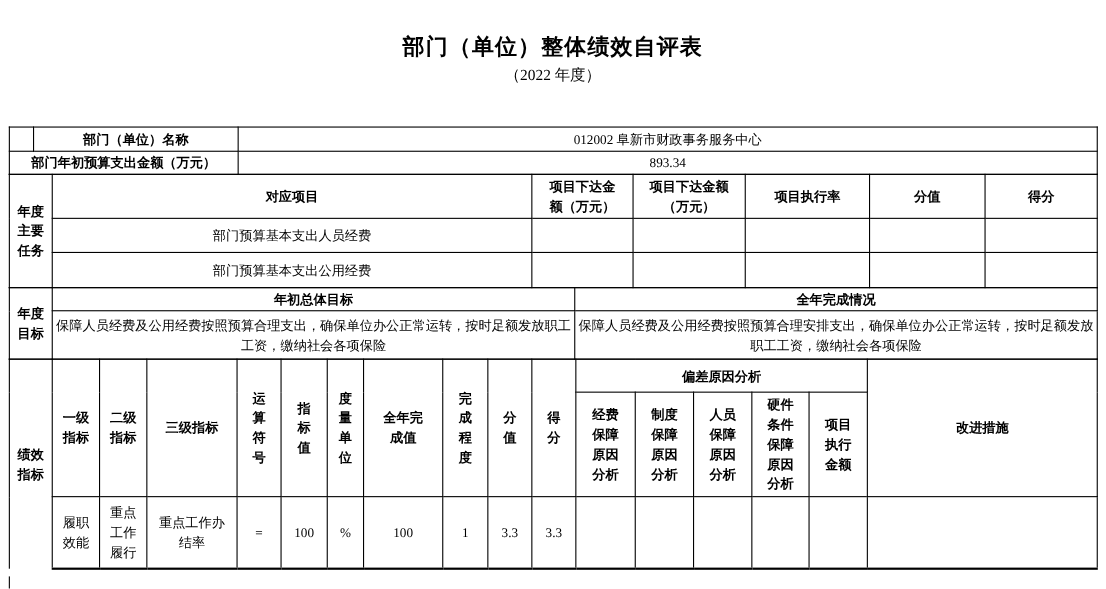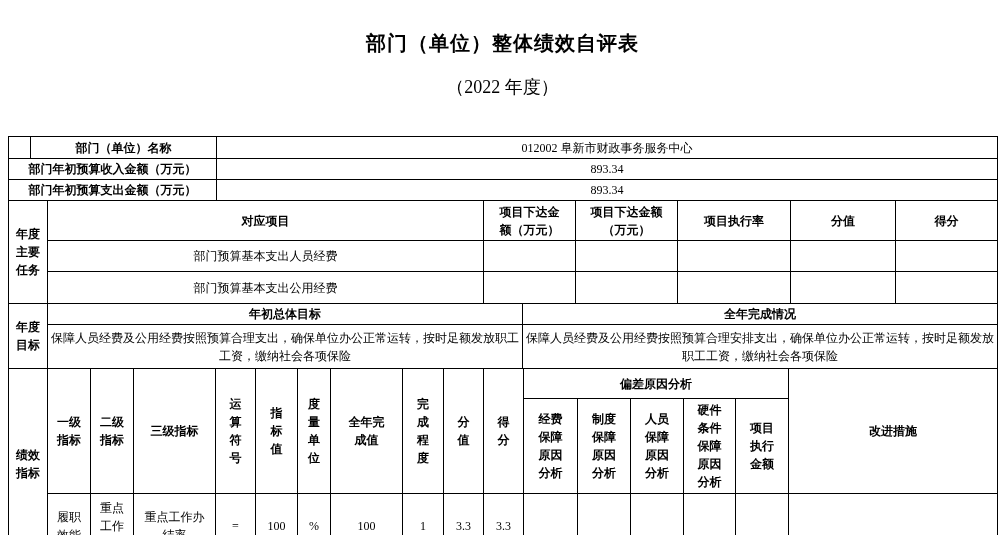--- a/index.html
+++ b/index.html
@@ -6,21 +6,21 @@
   body {
     width:1005px; height:535px; background:#ffffff; color:#000;
     font-family:"Liberation Serif","DejaVu Serif",serif;
     overflow:hidden;
   }
   .page { position:relative; width:1005px; height:535px; }
   .doc-title {
     text-align:center; font-size:20px; font-weight:bold;
     padding-top:31px; line-height:1.2; letter-spacing:1px;
   }
-  .doc-subtitle { text-align:center; font-size:18px; margin-top:20px; }
+  .doc-subtitle { text-align:center; font-size:14px; margin-top:5px; }
   table.tbl {
     border-collapse:collapse; table-layout:fixed;
     margin-left:8px; width:989px;
   }
   table.tbl.first { margin-top:37px; }
   table.tbl.next  { margin-top:-1px; }
   .tbl td {
     border:1px solid #000; text-align:center; vertical-align:middle;
     font-size:12px; line-height:1.5; padding:1px 2px; overflow:hidden;
   }
@@ -54,24 +54,20 @@
     <colgroup>
         <col style="width:22px">
         <col style="width:186px">
         <col style="width:781px">
       </colgroup>
     <tbody>
         <tr style="height:22px">
       <td></td>
       <td class="hd biglabel">部门（单位）名称</td>
       <td class="bigtext">012002 阜新市财政事务服务中心</td>
-    </tr>
-    <tr style="height:21px">
-      <td colspan="2" class="hd biglabel">部门年初预算收入金额（万元）</td>
-      <td class="bigtext">893.34</td>
     </tr>
     <tr style="height:21px">
       <td colspan="2" class="hd biglabel">部门年初预算支出金额（万元）</td>
       <td class="bigtext">893.34</td>
     </tr>
   </tbody>
     </table>
 
   <table class="tbl next">
     <colgroup>

